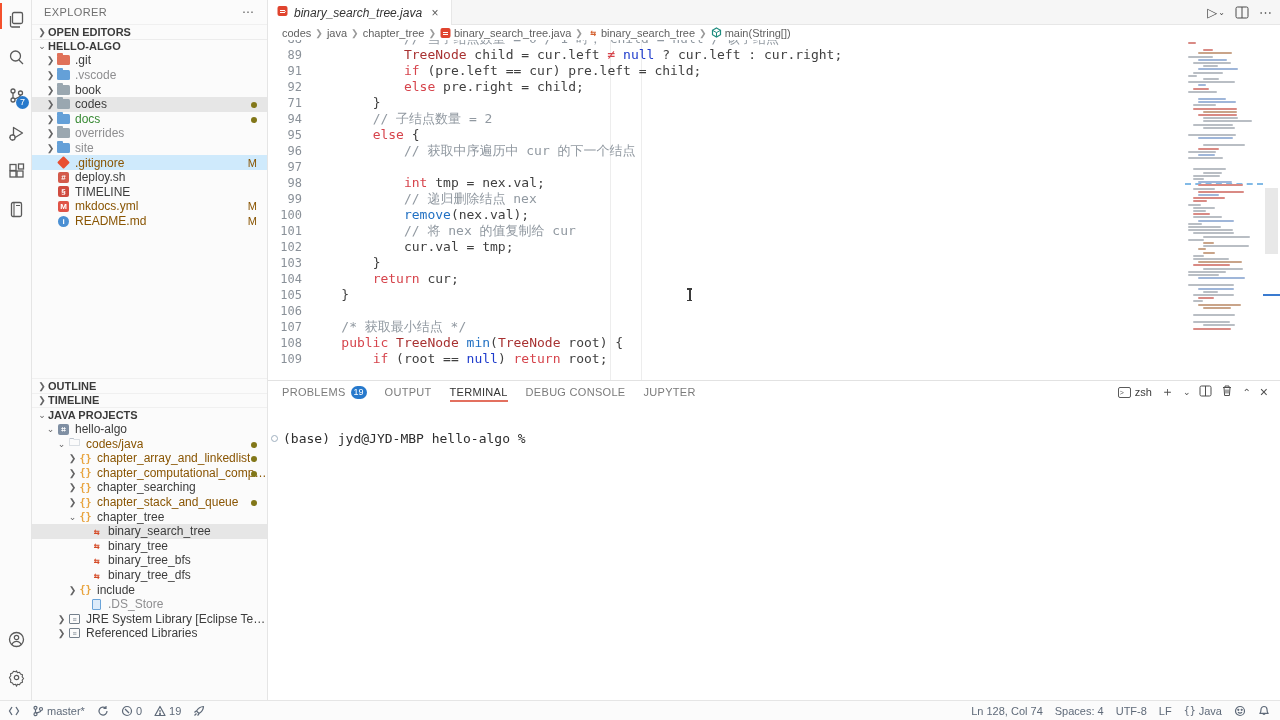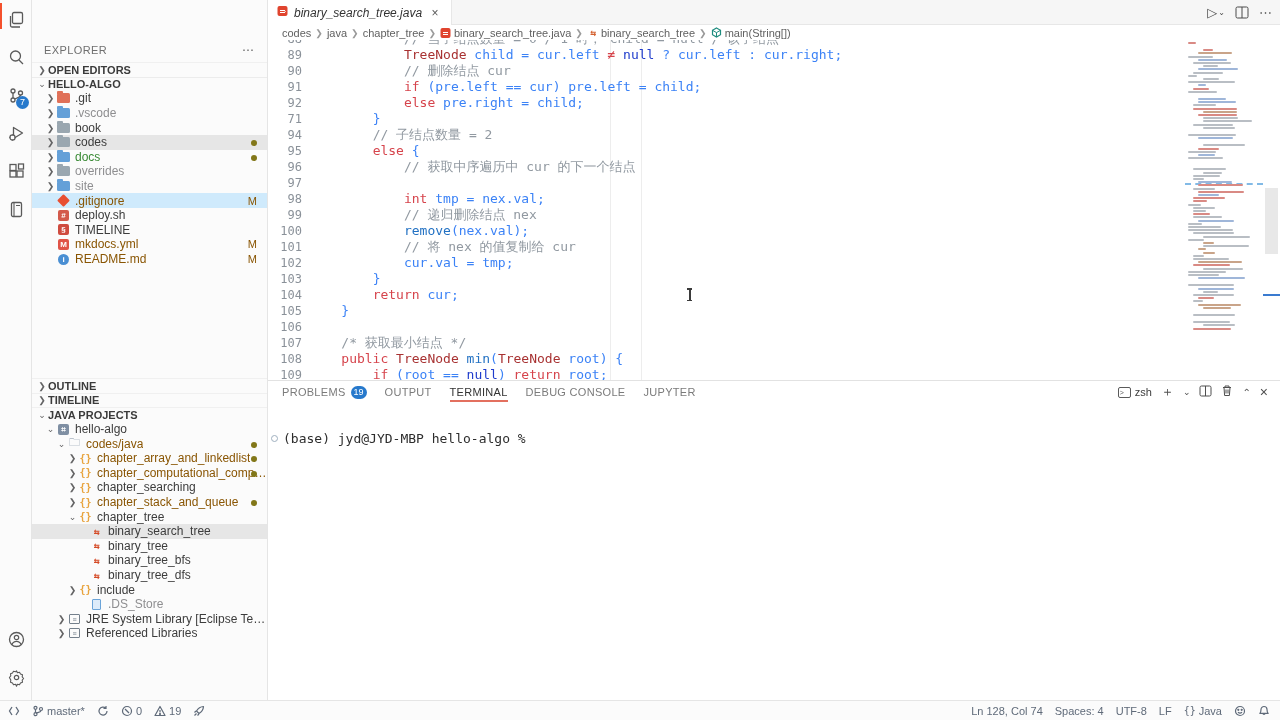--- a/index.html
+++ b/index.html
@@ -10,21 +10,21 @@
   
   #activitybar { position:absolute; left:0; top:0; width:32px; height:700px; background:#fbfbfb; border-right:1px solid #e5e5e5; }
   .ab-icon { position:relative; width:32px; height:38px; display:flex; align-items:center; justify-content:center; color:#4b4b4b; }
   .ab-icon svg { width:19px; height:19px; stroke:#5a5a5a; fill:none; stroke-width:1.3; }
   .ab-active-bar { position:absolute; left:0; top:3px; width:2px; height:26px; background:#f4502c; }
   .ab-badge { position:absolute; right:3px; bottom:5px; min-width:13px; height:13px; border-radius:7px; background:#2779cc; color:#fff; font-size:9px; line-height:13px; text-align:center; padding:0 2px; }
   .ab-bottom { position:absolute; bottom:4px; left:0; }
 
   
   #sidebar { position:absolute; left:32px; top:0; width:236px; height:700px; background:#fbfbfb; border-right:1px solid #e5e5e5; overflow:hidden; }
-  .sb-title { height:24px; display:flex; align-items:center; justify-content:space-between; padding:0 12px;margin-top:38px; }
+  .sb-title { height:24px; display:flex; align-items:center; justify-content:space-between; padding:0 12px; }
   .sb-title-text { font-size:11px; color:#6f6f6f; letter-spacing:.4px; }
   .sb-more { color:#616161; font-size:12px; letter-spacing:1px; }
   .sb-section { height:14.6px; display:flex; align-items:center; font-weight:bold; font-size:11px; color:#3b3b3b; padding-left:4px; border-top:1px solid #f0f0f0; }
   .sb-section .chev { width:12px; font-size:9px; color:#646465; font-weight:normal; text-align:center; }
   .tree { width:100%; }
   .row { height:14.6px; display:flex; align-items:center; font-size:12px; color:#3c3c3c; position:relative; white-space:nowrap; }
   .row .chev { width:11px; font-size:9px; color:#646465; text-align:center; flex:0 0 11px; }
   .row .ficon { width:15px; height:12px; flex:0 0 15px; display:flex; align-items:center; justify-content:center; margin-right:4px; font-size:10px; }
   .row .lbl { overflow:hidden; text-overflow:ellipsis; }
   .row .badge-right { position:absolute; right:10px; font-size:11px; }
@@ -53,21 +53,21 @@
   #breadcrumb { position:absolute; left:0; top:25px; width:1012px; height:15px; background:#fff; display:flex; align-items:center; font-size:11px; color:#616161; padding-left:14px; gap:3px; white-space:nowrap; }
   #breadcrumb .sep { color:#9a9a9a; font-size:9px; padding:0 1px; }
   #breadcrumb .bc-ic { display:inline-flex; width:12px; height:11px; align-items:center; justify-content:center; margin-right:2px; }
 
   
   #code-area { position:absolute; left:0; top:40px; width:917px; height:340px; background:#fff; overflow:hidden; }
   #code-lines { position:absolute; left:0; top:-9px; width:100%; }
   .cl { height:16px; display:flex; font-family:"DejaVu Sans Mono",monospace; font-size:13px; line-height:16px; white-space:pre; }
   .cl .ln { width:34px; text-align:right; color:#8a9199; font-size:12px; flex:0 0 34px; }
   .cl .ct { padding-left:8px; }
-  .tok-p { color:#3b82f6; } .tok-k { color:#d6444c; } .tok-t { color:#a83232; }
+  .tok-p { color:#404040; } .tok-k { color:#d6444c; } .tok-t { color:#a83232; }
   .tok-f { color:#2271c3; } .tok-n { color:#1f3ccc; } .tok-c { color:#9199a1; }
   .indent-guide { position:absolute; top:0; bottom:0; width:0; border-left:1px solid #ededed; }
   #ibeam { position:absolute; left:418px; top:248px; width:7px; height:13px; pointer-events:none; }
   #ibeam:before, #ibeam:after { content:""; position:absolute; left:1px; width:5px; height:1.5px; background:#3b3b3b; }
   #ibeam:before { top:0; } #ibeam:after { bottom:0; }
   #ibeam i { position:absolute; left:3px; top:0; bottom:0; width:1.5px; background:#3b3b3b; display:block; }
 
   
   #minimap { position:absolute; left:917px; top:40px; width:78px; height:340px; background:#fff; overflow:hidden; }
   .mm-bar { position:absolute; height:2px; border-radius:1px; }
@@ -460,21 +460,20 @@
           <span>main(String[])</span>
         </span>
       </div>
 
     <div id="code-area">
       <div class="indent-guide" style="left:342px"></div>
       <div class="indent-guide" style="left:373px"></div>
       <div id="code-lines">
           <div class="cl"><span class="ln">88</span><span class="ct">            <span class="tok-c">// 当子结点数量 = 0 / 1 时， child = null / 该子结点</span></span></div>
           <div class="cl"><span class="ln">89</span><span class="ct">            <span class="tok-t">TreeNode</span><span class="tok-p"> child = cur.left </span><span class="tok-k">≠</span><span class="tok-p"> </span><span class="tok-n">null</span><span class="tok-p"> ? cur.left : cur.right;</span></span></div>
-          <div class="cl"><span class="ln">90</span><span class="ct">            <span class="tok-c">// 删除结点 cur</span></span></div>
           <div class="cl"><span class="ln">91</span><span class="ct">            <span class="tok-k">if</span><span class="tok-p"> (pre.left == cur) pre.left = child;</span></span></div>
           <div class="cl"><span class="ln">92</span><span class="ct">            <span class="tok-k">else</span><span class="tok-p"> pre.right = child;</span></span></div>
           <div class="cl"><span class="ln">71</span><span class="ct">        <span class="tok-p">}</span></span></div>
           <div class="cl"><span class="ln">94</span><span class="ct">        <span class="tok-c">// 子结点数量 = 2</span></span></div>
           <div class="cl"><span class="ln">95</span><span class="ct">        <span class="tok-k">else</span><span class="tok-p"> {</span></span></div>
           <div class="cl"><span class="ln">96</span><span class="ct">            <span class="tok-c">// 获取中序遍历中 cur 的下一个结点</span></span></div>
           <div class="cl"><span class="ln">97</span></div>
           <div class="cl"><span class="ln">98</span><span class="ct">            <span class="tok-k">int</span><span class="tok-p"> tmp = nex.val;</span></span></div>
           <div class="cl"><span class="ln">99</span><span class="ct">            <span class="tok-c">// 递归删除结点 nex</span></span></div>
           <div class="cl"><span class="ln">100</span><span class="ct">            <span class="tok-f">remove</span><span class="tok-p">(nex.val);</span></span></div>

